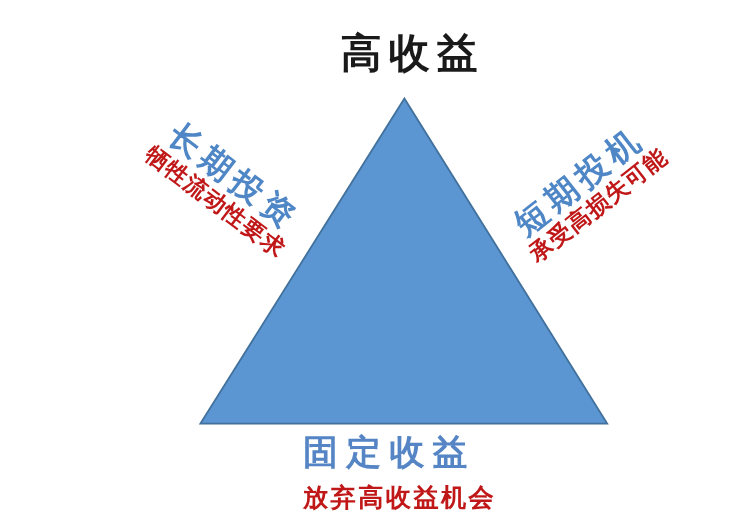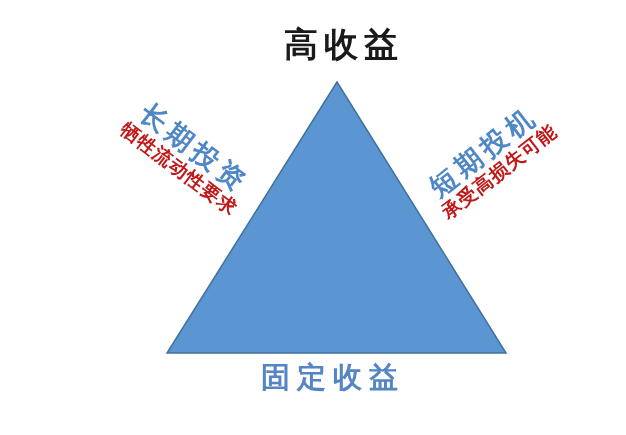--- a/index.html
+++ b/index.html
@@ -112,15 +112,16 @@
     <div class="edge-note">牺牲流动性要求</div>
   </div>
 
   <div class="edge-block edge-block-right">
     <div class="edge-label">短期投机</div>
     <div class="edge-note">承受高损失可能</div>
   </div>
 
   <div class="bottom-block">
     <div class="bottom-label">固定收益</div>
+    <div class="bottom-note">放弃高收益机会</div>
   </div>
 
 </div>
 
 </body></html>

